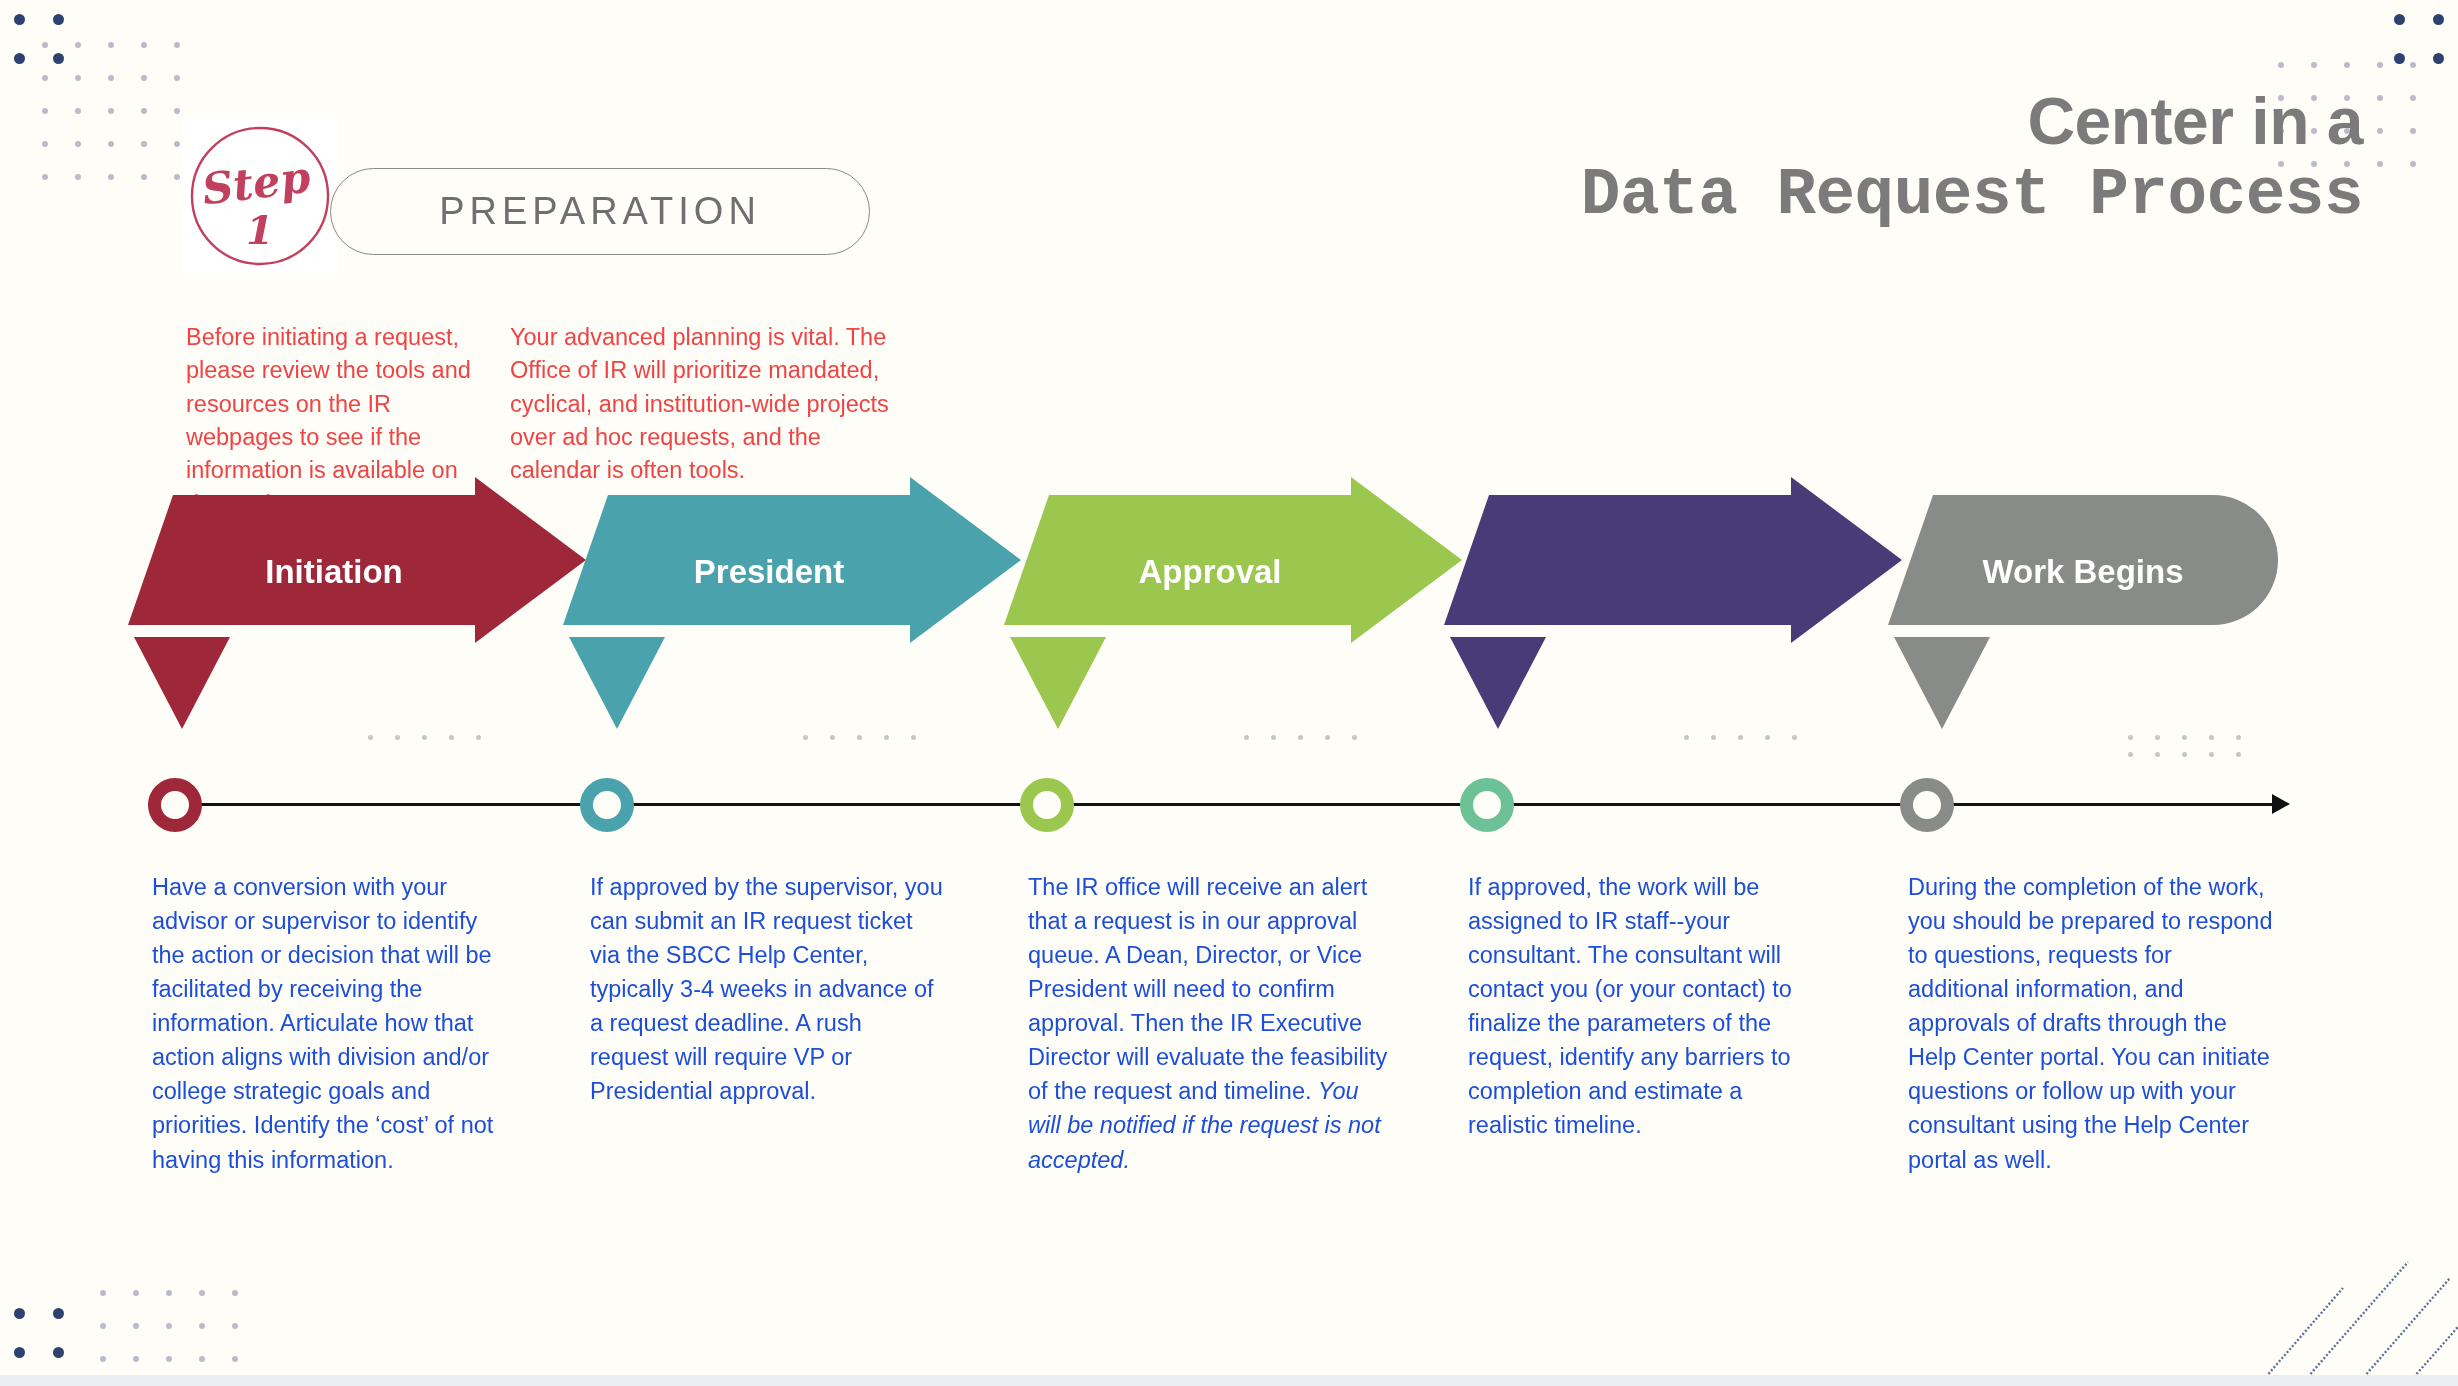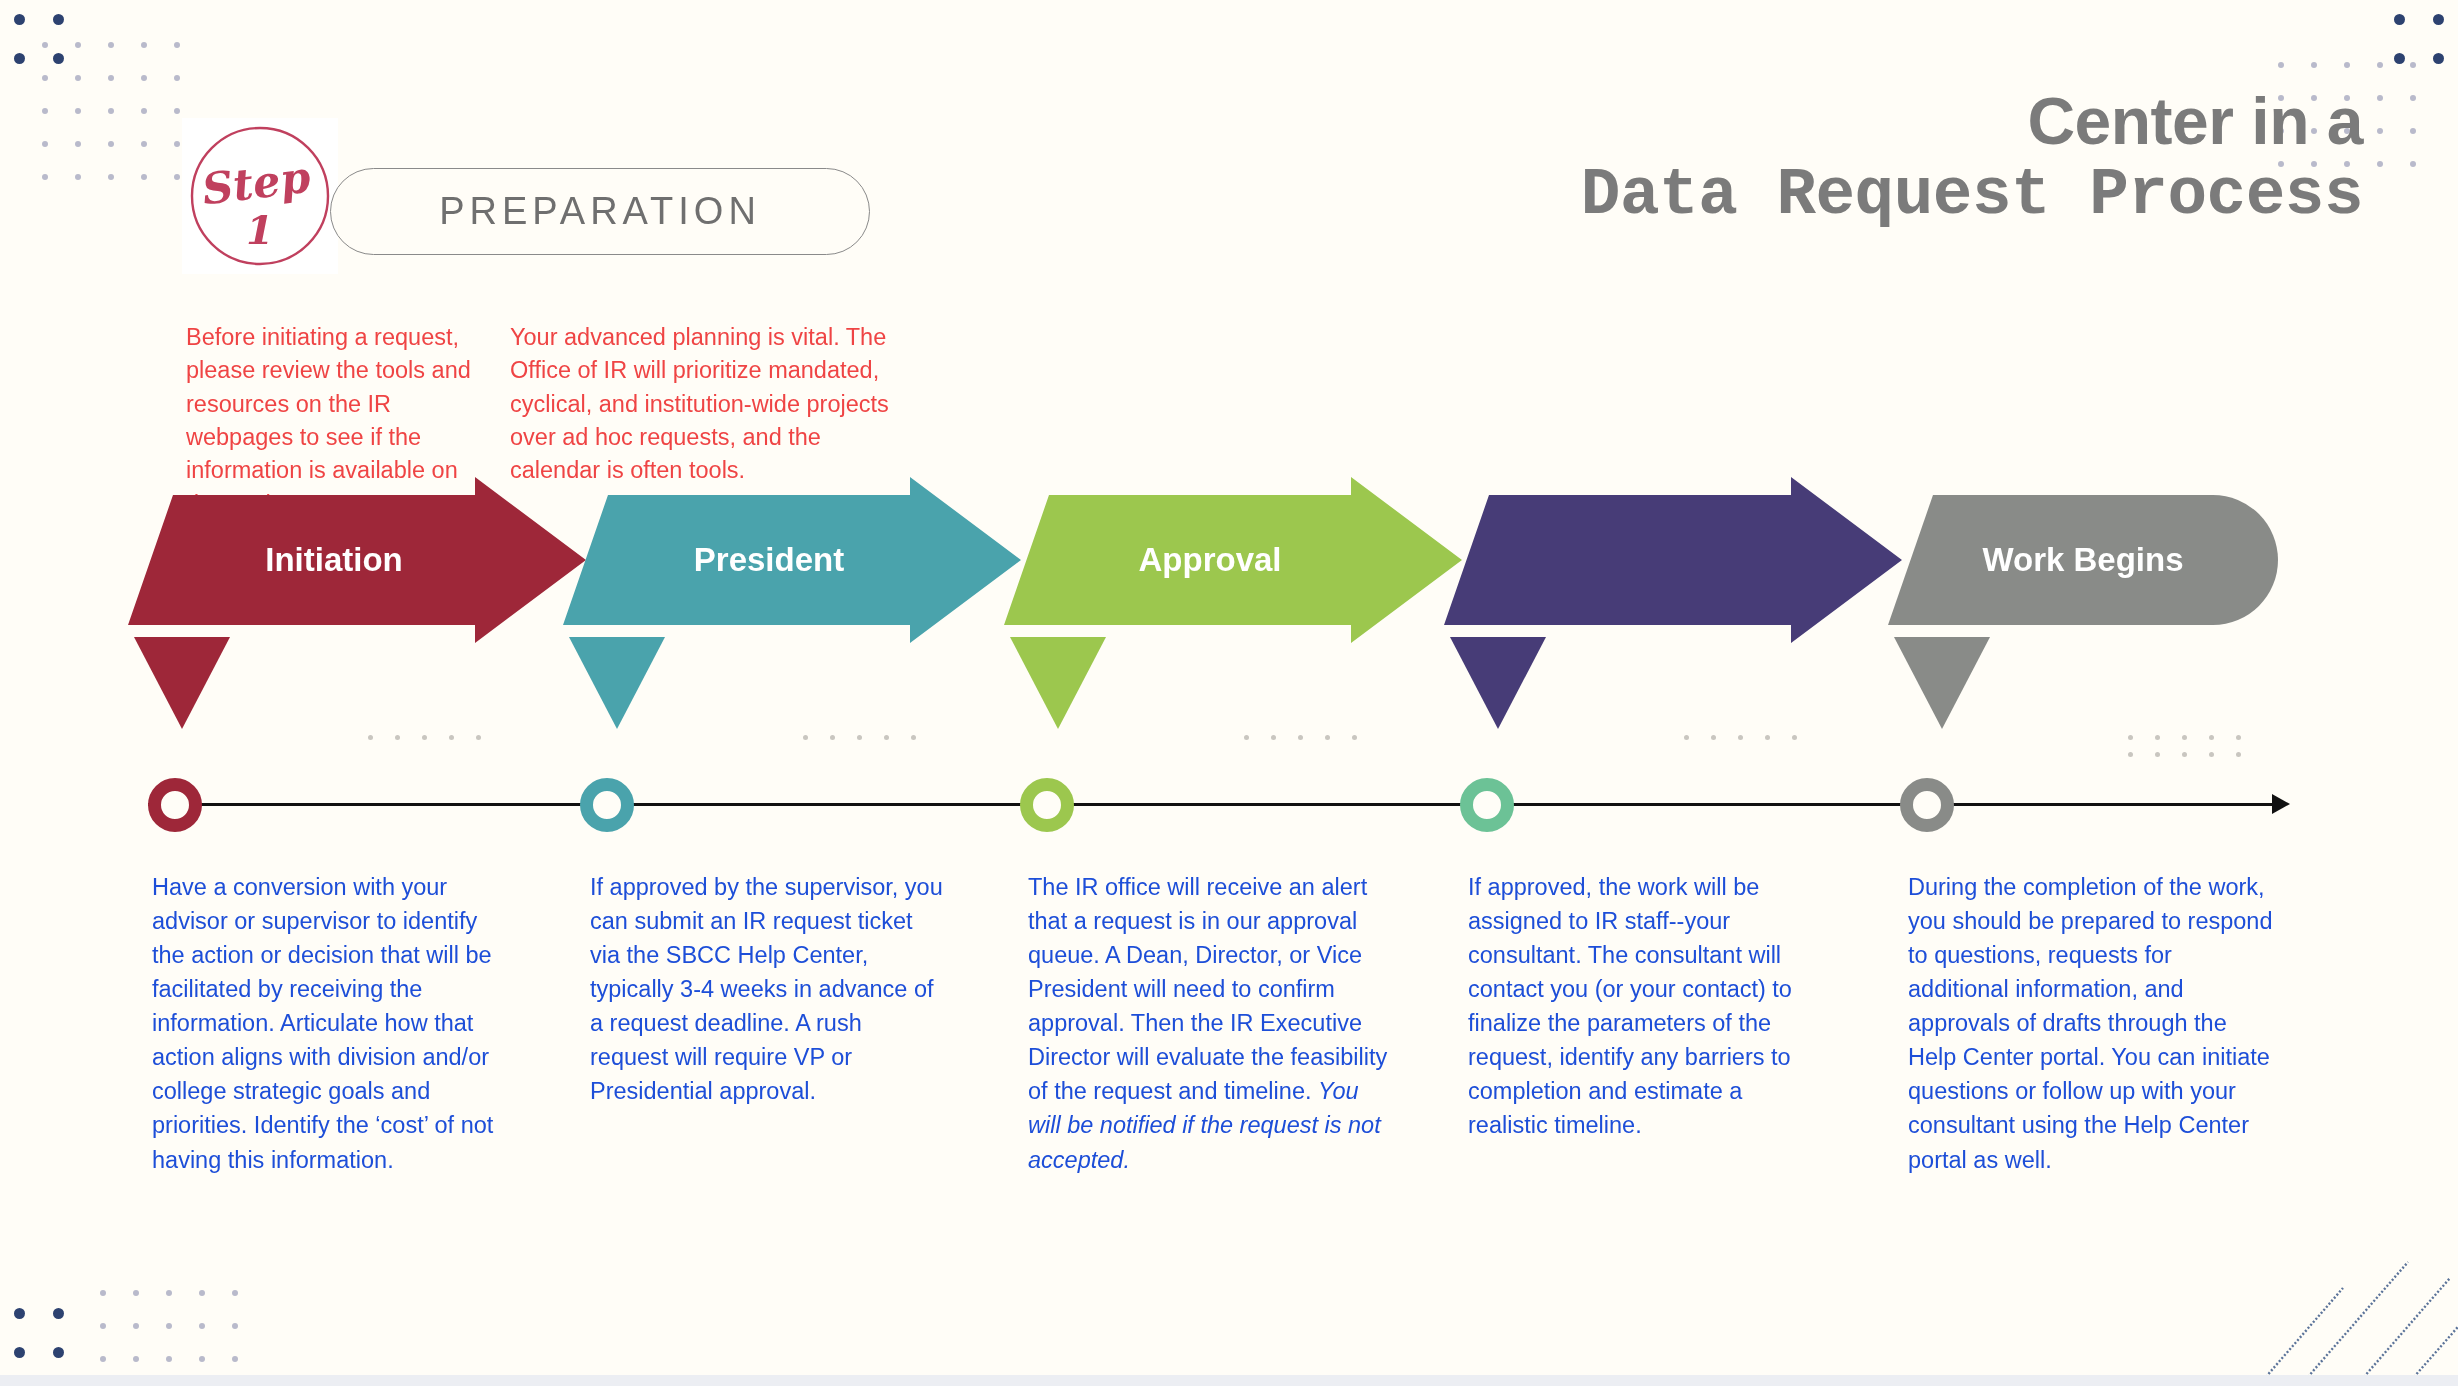--- a/index.html
+++ b/index.html
@@ -59,21 +59,21 @@
     font-size:23.5px;line-height:1.42;color:#ef4444;margin-top:36px;
   }
   .prep-col.c1{left:186px;width:300px;}
   .prep-col.c2{left:510px;width:400px;}
 
   
   .arrows{position:absolute;left:0;top:495px;width:2458px;height:265px;}
   .arrow-wrap{position:absolute;top:0;}
   .arrow-wrap svg{display:block;overflow:visible;}
   .arrow-label{
-    position:absolute;top:0;height:130px;
+    position:absolute;top:12px;height:130px;
     display:flex;align-items:center;justify-content:center;
     color:#ffffff;font-weight:bold;font-size:33px;
     pointer-events:none;white-space:nowrap;
   }
 
   
   .mini-dots{position:absolute;display:grid;grid-template-columns:repeat(5,1fr);
     column-gap:22px;row-gap:12px;}
   .mini-dots span{width:5px;height:5px;border-radius:50%;background:#c9c6c0;display:block;}
 

